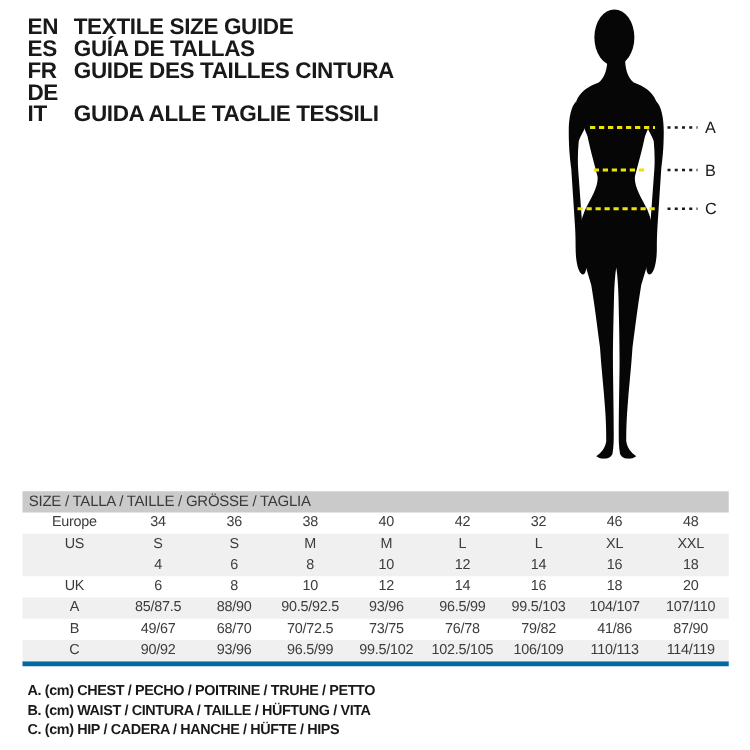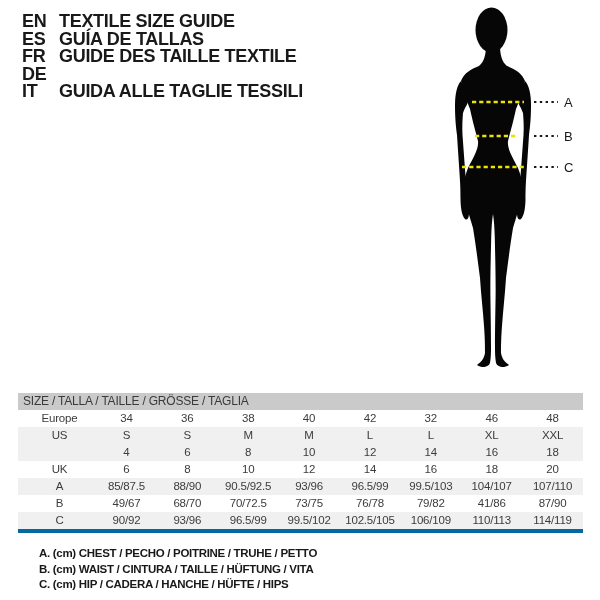--- a/index.html
+++ b/index.html
@@ -24,21 +24,21 @@
   
   .section-title{position:absolute;left:22px;top:368px;font-size:11.5px;font-weight:700;letter-spacing:-0.2px;color:#222;}
   
   .size-table{position:absolute;left:18px;top:393px;width:565px;font-size:11.5px;letter-spacing:-0.2px;color:var(--table-ink);border-bottom:4px solid #0369a1;}
   .t-head{height:17px;line-height:17px;background:var(--header-bg);padding-left:5px;color:#3a3a3a;font-size:12px;}
   .t-row{display:grid;grid-template-columns:78px repeat(8,1fr);height:17px;line-height:17px;}
   .t-row.shaded{background:var(--shade-bg);}
   .row-label{padding-left:5px;text-align:left;}
   .t-cell{text-align:center;}
   
-  .legend{position:absolute;left:39px;top:546px;}
+  .legend{position:absolute;left:22px;top:546px;}
   .legend-line{line-height:15.5px;font-size:11.5px;font-weight:700;letter-spacing:-0.3px;color:#191919;}
 </style>
 </head>
 <body>
 
 <div class="page">
 
   <div class="lang-block">
 
       <div class="lang-row">
@@ -46,21 +46,21 @@
         <span class="lang-label">TEXTILE SIZE GUIDE</span>
       </div>
 
       <div class="lang-row">
         <span class="lang-code">ES</span>
         <span class="lang-label">GUÍA DE TALLAS</span>
       </div>
 
       <div class="lang-row">
         <span class="lang-code">FR</span>
-        <span class="lang-label">GUIDE DES TAILLE TEXTILE</span>
+        <span class="lang-label">GUIDE DES TAILLES CINTURA</span>
       </div>
 
       <div class="lang-row">
         <span class="lang-code">DE</span>
       </div>
 
       <div class="lang-row">
         <span class="lang-code">IT</span>
         <span class="lang-label">GUIDA ALLE TAGLIE TESSILI</span>
       </div>

